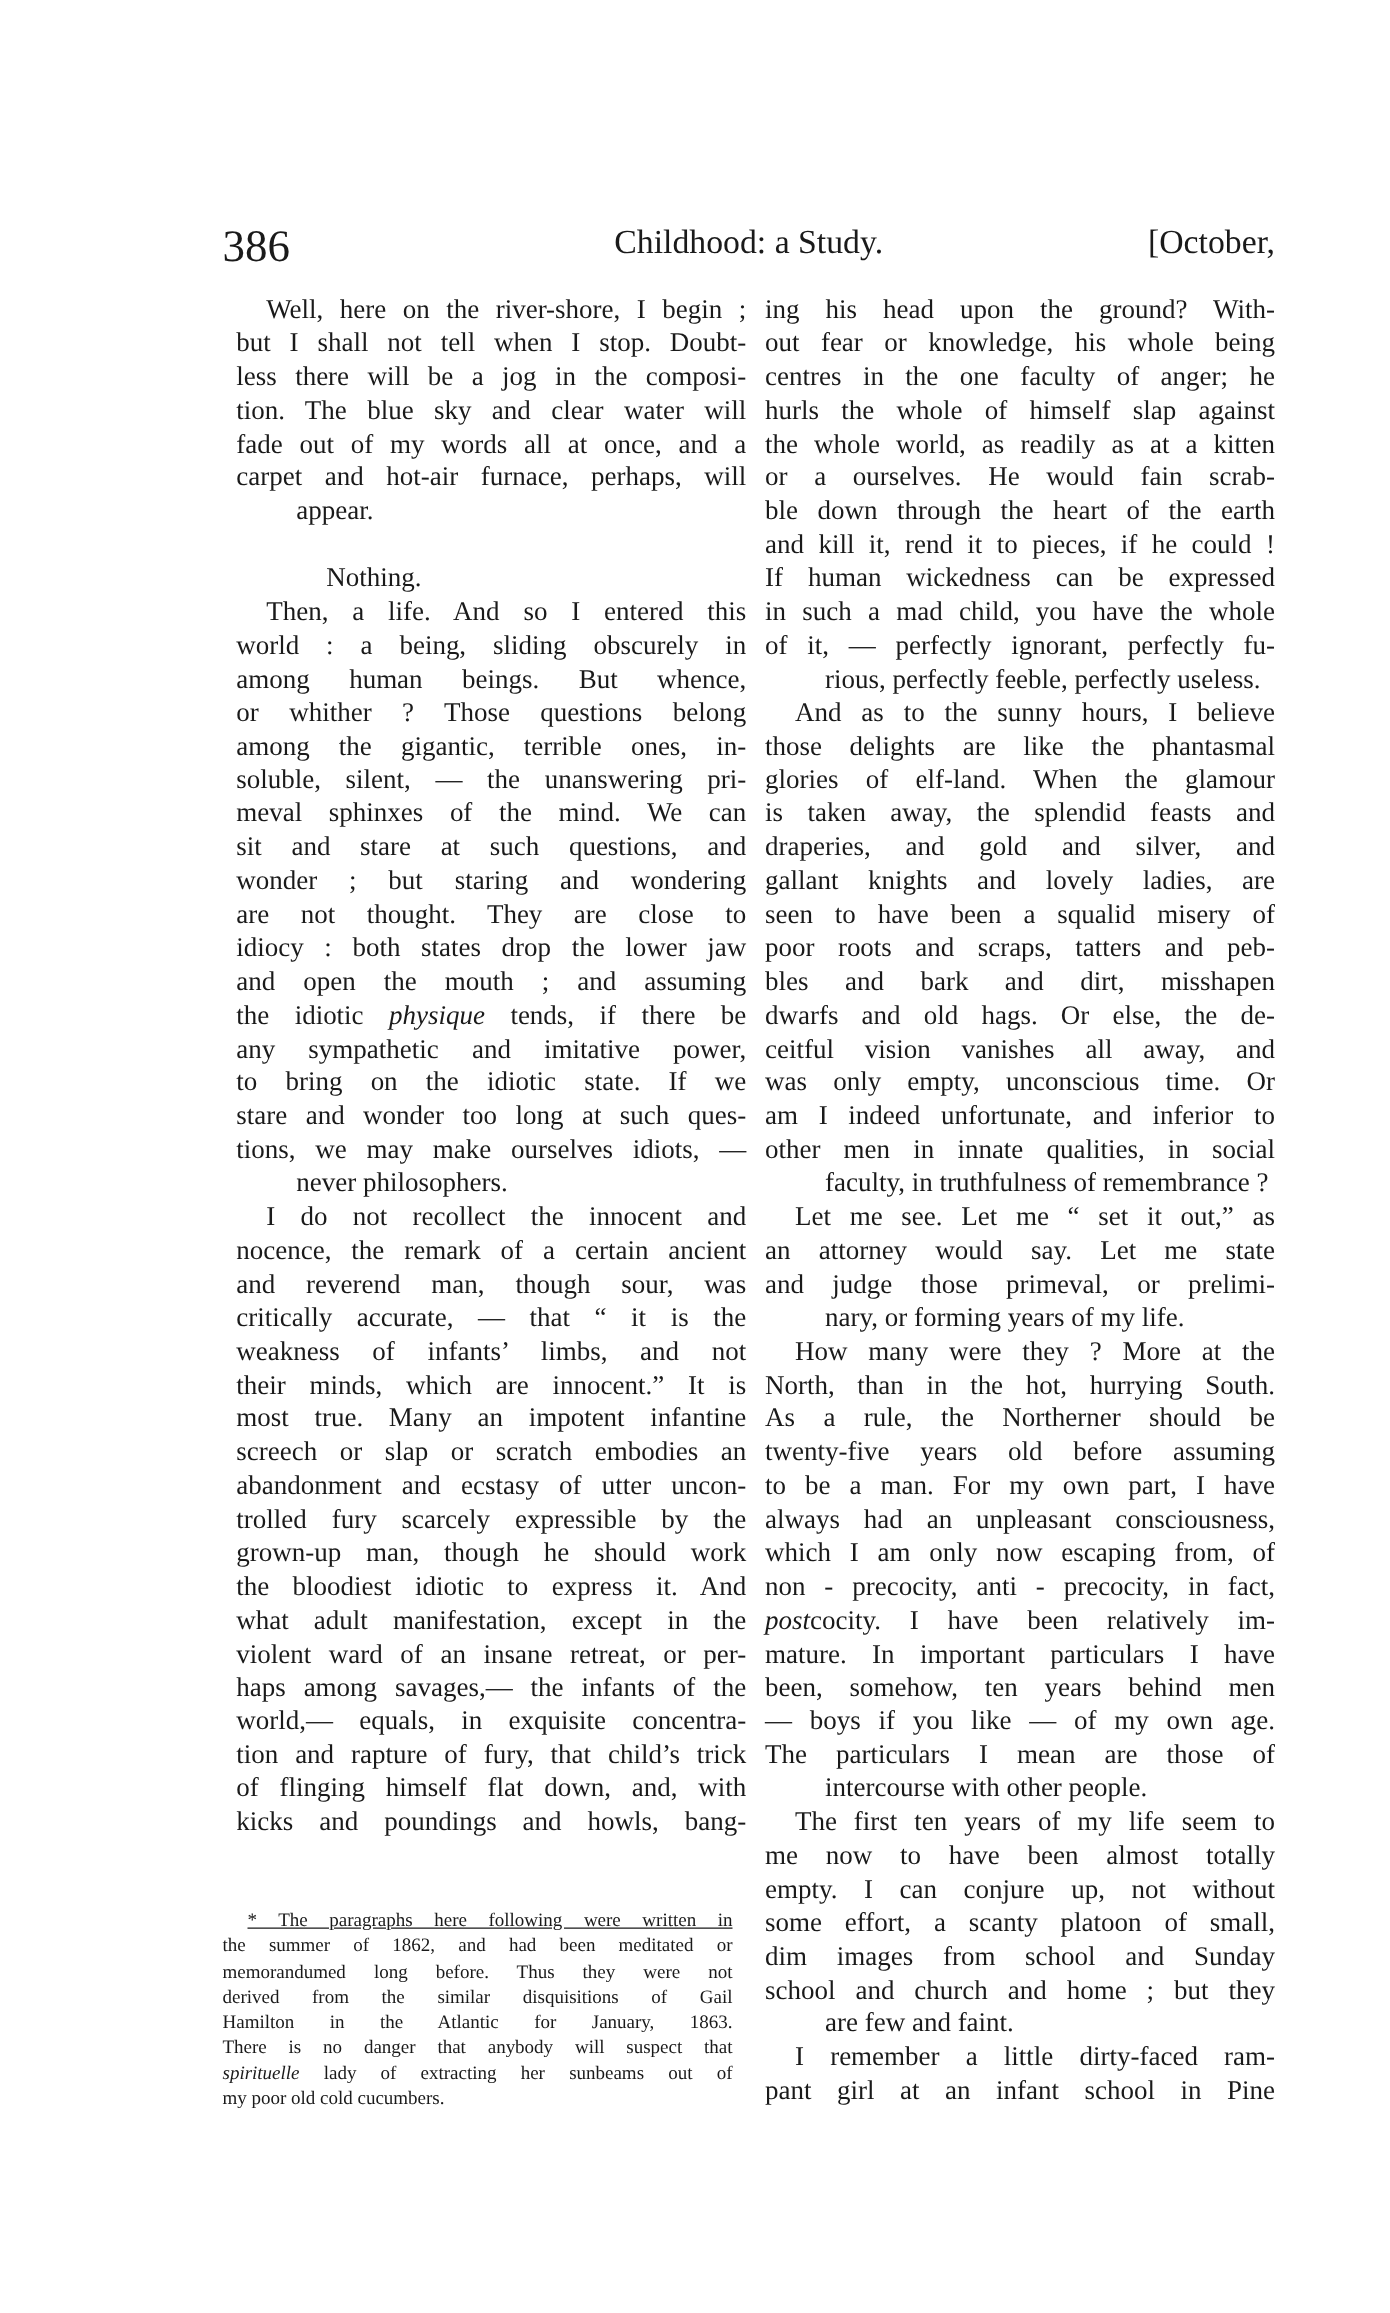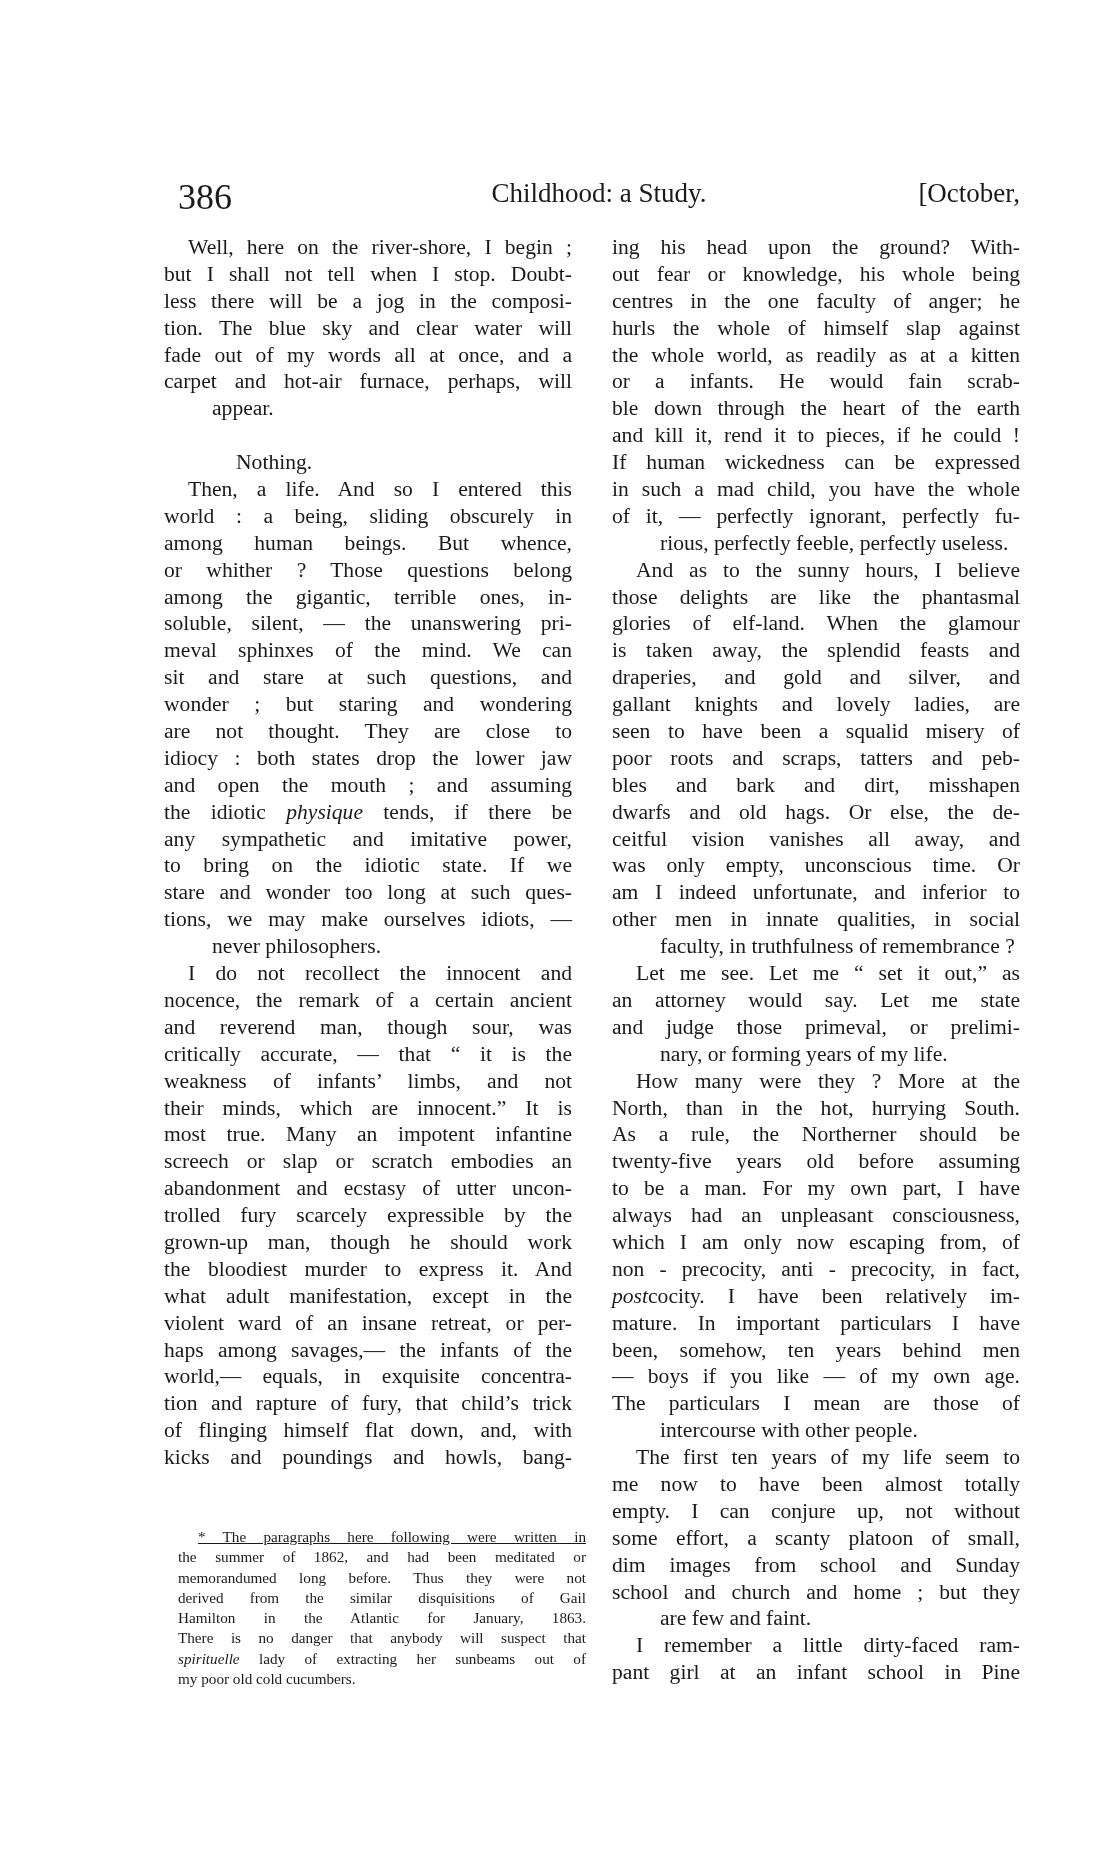--- a/index.html
+++ b/index.html
@@ -3,21 +3,21 @@
 <meta charset="utf-8">
 <style>
   html, body { margin:0; padding:0; background:#ffffff; }
   body { width:1112px; height:1850px; position:relative; overflow:hidden;
          font-family:"Liberation Serif","DejaVu Serif",serif; color:#1a1a1a; }
   .header { position:absolute; top:176px; left:178px; width:842px; height:40px; }
   .page-num { position:absolute; left:0; top:0; font-size:36px; }
   .running-title { position:absolute; left:0; right:0; top:2px; text-align:center; font-size:27px; }
   .running-date { position:absolute; right:0; top:2px; font-size:27px; }
   .col { position:absolute; top:234px; width:408px; font-size:21.6px; line-height:26.9px; text-align:justify; }
-  .col-left { left:164px; }
+  .col-left { left:189px; }
   .col-right { left:612px; }
   .ln { display:block; white-space:nowrap; text-align:justify; text-align-last:justify; height:26.9px; }
   .ln.last { text-align-last:left;margin-left:48px; }
   .ln.indent { padding-left:24px; }
   .gap { height:26.9px; }
   .footnote { position:absolute; left:178px; top:1527px; width:408px; font-size:15.2px; line-height:20.3px; }
   .fn { display:block; white-space:nowrap; text-align:justify; text-align-last:justify; }
   .fn.last { text-align-last:left; }
   .fn.indent { padding-left:20px;text-decoration:underline; }
   i { font-style:italic; }
@@ -63,21 +63,21 @@
     <span class="ln">nocence, the remark of a certain ancient</span>
     <span class="ln">and reverend man, though sour, was</span>
     <span class="ln">critically accurate, — that “ it is the</span>
     <span class="ln">weakness of infants’ limbs, and not</span>
     <span class="ln">their minds, which are innocent.” It is</span>
     <span class="ln">most true. Many an impotent infantine</span>
     <span class="ln">screech or slap or scratch embodies an</span>
     <span class="ln">abandonment and ecstasy of utter uncon-</span>
     <span class="ln">trolled fury scarcely expressible by the</span>
     <span class="ln">grown-up man, though he should work</span>
-    <span class="ln">the bloodiest murder to express it. And</span>
+    <span class="ln">the bloodiest idiotic to express it. And</span>
     <span class="ln">what adult manifestation, except in the</span>
     <span class="ln">violent ward of an insane retreat, or per-</span>
     <span class="ln">haps among savages,— the infants of the</span>
     <span class="ln">world,— equals, in exquisite concentra-</span>
     <span class="ln">tion and rapture of fury, that child’s trick</span>
     <span class="ln">of flinging himself flat down, and, with</span>
     <span class="ln">kicks and poundings and howls, bang-</span>
   </div>
 <div class="footnote" id="footnote">
     <span class="fn indent">* The paragraphs here following were written in</span>
@@ -88,21 +88,21 @@
     <span class="fn">There is no danger that anybody will suspect that</span>
     <span class="fn"><span></span><i>spirituelle</i><span> lady of extracting her sunbeams out of</span></span>
     <span class="fn last">my poor old cold cucumbers.</span>
   </div>
 <div class="col col-right" id="col-right">
     <span class="ln">ing his head upon the ground? With-</span>
     <span class="ln">out fear or knowledge, his whole being</span>
     <span class="ln">centres in the one faculty of anger; he</span>
     <span class="ln">hurls the whole of himself slap against</span>
     <span class="ln">the whole world, as readily as at a kitten</span>
-    <span class="ln">or a infants. He would fain scrab-</span>
+    <span class="ln">or a ourselves. He would fain scrab-</span>
     <span class="ln">ble down through the heart of the earth</span>
     <span class="ln">and kill it, rend it to pieces, if he could !</span>
     <span class="ln">If human wickedness can be expressed</span>
     <span class="ln">in such a mad child, you have the whole</span>
     <span class="ln">of it, — perfectly ignorant, perfectly fu-</span>
     <span class="ln last">rious, perfectly feeble, perfectly useless.</span>
     <span class="ln indent">And as to the sunny hours, I believe</span>
     <span class="ln">those delights are like the phantasmal</span>
     <span class="ln">glories of elf-land. When the glamour</span>
     <span class="ln">is taken away, the splendid feasts and</span>

